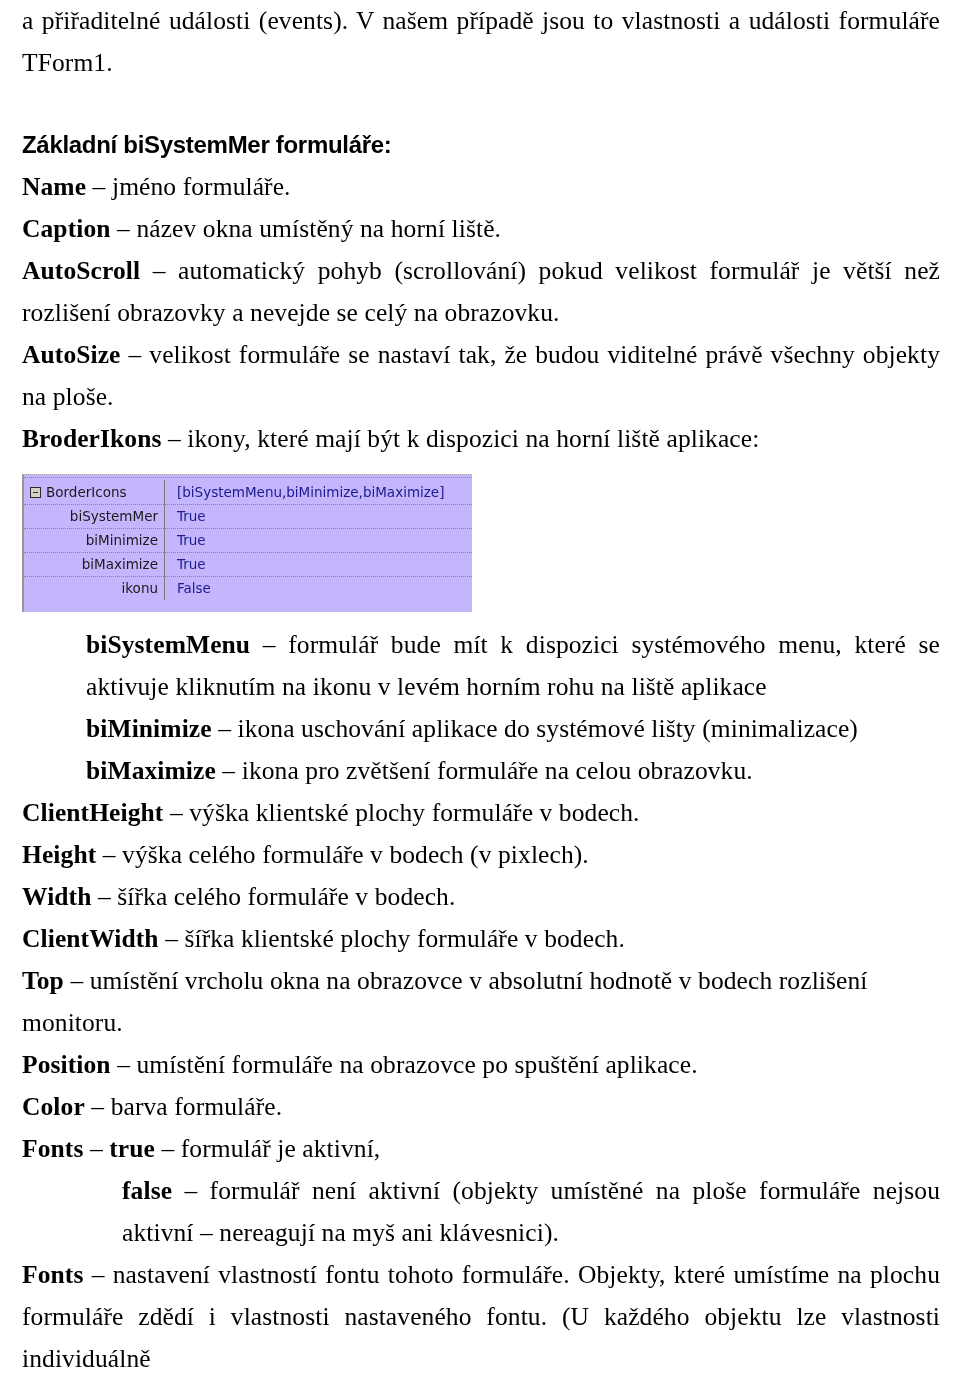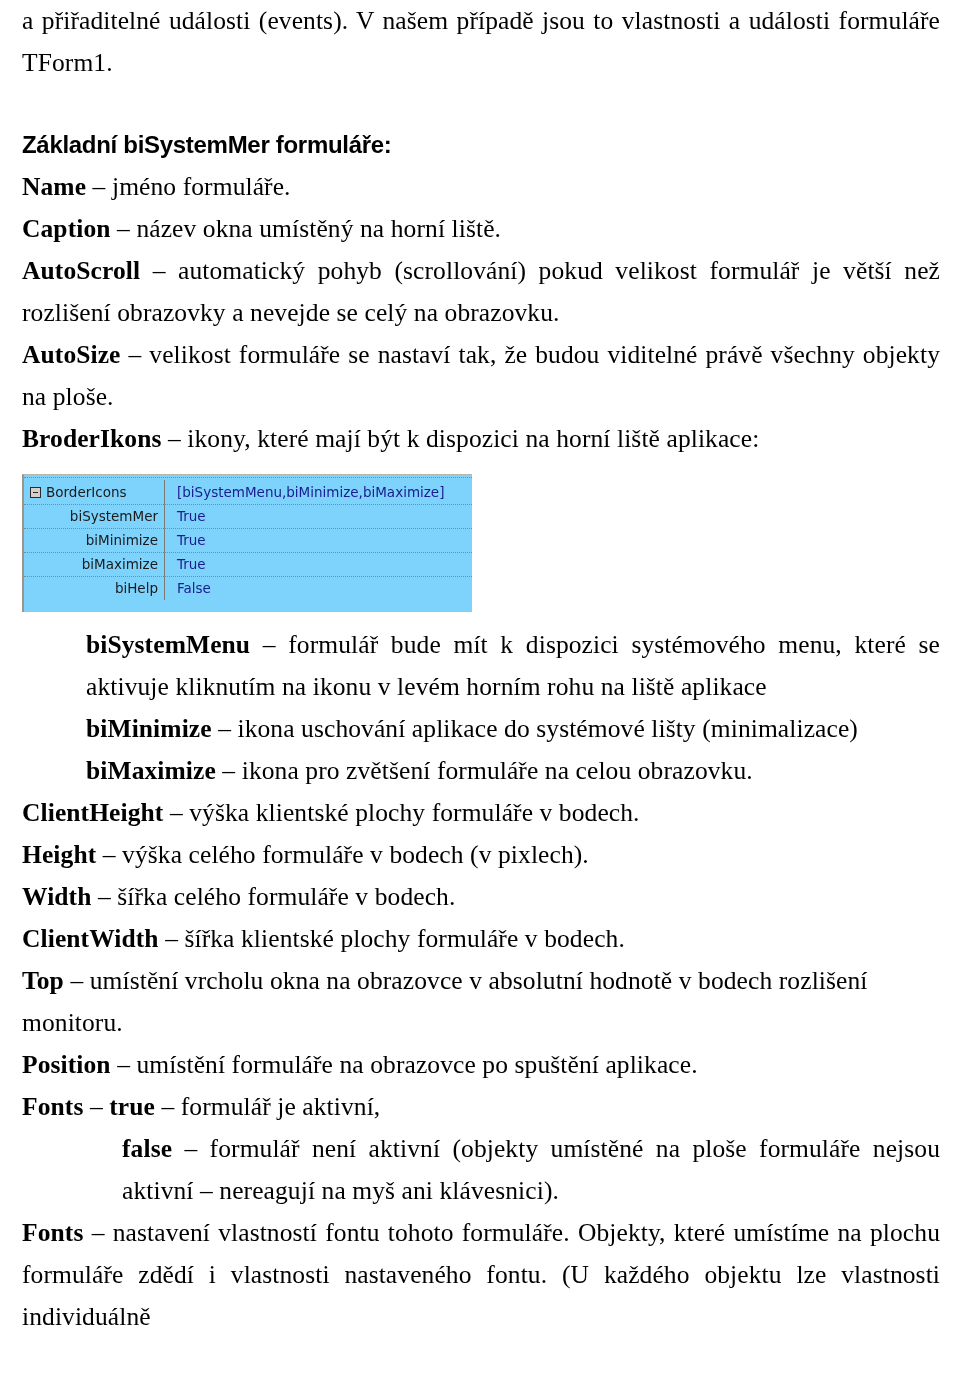--- a/index.html
+++ b/index.html
@@ -52,21 +52,21 @@
   .indent-1 { padding-left: 64px; }
   .indent-2 { padding-left: 100px; }
 
   
   .screenshot-wrap {
     margin: 14px 0 12px 0;
     padding-left: 0px;
   }
   .objinspector {
     width: 450px;
-    background: #7dd3fc;
+    background: #c4b5fd;
     border-left: 2px solid #9a968e;
     border-top: 1px solid #b8b4ac;
     font-family: "DejaVu Sans", "Liberation Sans", sans-serif;
     font-size: 13.5px;
     padding: 2px 0 2px 0;
     position: relative;
   }
   .oi-row {
     display: flex;
     align-items: center;
@@ -203,21 +203,21 @@
         <div class="oi-name">
           <span>biMaximize</span>
         </div>
         <div class="oi-value">
           <span>True</span>
         </div>
       </div>
 
       <div class="oi-row">
         <div class="oi-name">
-          <span>biHelp</span>
+          <span>ikonu</span>
         </div>
         <div class="oi-value">
           <span>False</span>
         </div>
       </div>
 
       <div class="oi-tail"></div>
     </div>
   </div>
 
@@ -251,20 +251,23 @@
 
 
   <p class="para nojust">
     <span class="term">Top</span><span> – </span><span>umístění vrcholu okna na obrazovce v absolutní hodnotě v bodech rozlišení monitoru.</span>
   </p>
 
   <p class="para nojust">
     <span class="term">Position</span><span> – </span><span>umístění formuláře na obrazovce po spuštění aplikace.</span>
   </p>
 
+  <p class="para nojust">
+    <span class="term">Color</span><span> – </span><span>barva formuláře.</span>
+  </p>
 
   <p class="para nojust">
     <span class="term">Fonts</span><span> – </span><span class="term">true</span><span> – </span><span>formulář je aktivní,</span>
   </p>
 
   <p class="para indent-2">
     <span class="term">false</span><span> – </span><span>formulář není aktivní (objekty umístěné na ploše formuláře nejsou aktivní – nereagují na myš ani klávesnici).</span>
   </p>
 
   <p class="para">

